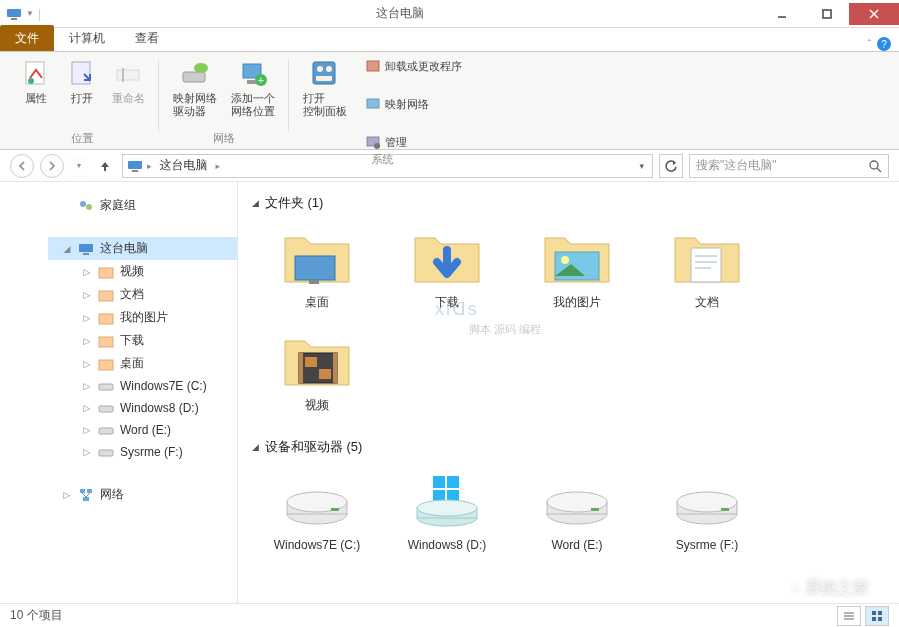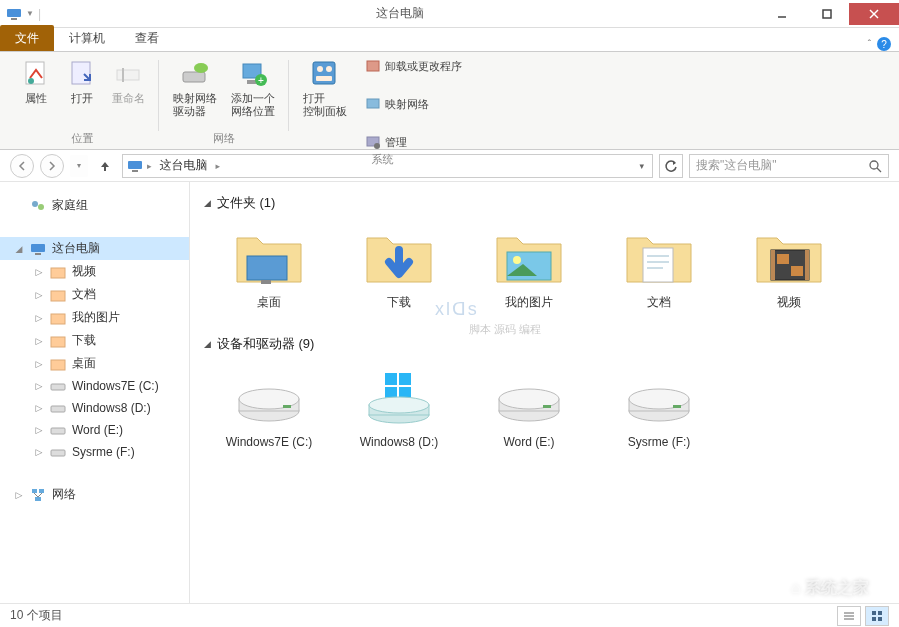--- a/index.html
+++ b/index.html
@@ -43,21 +43,21 @@
 .addrbar .aicon { width: 16px; height: 16px; }
 .addrbar .crumb { display: flex; align-items: center; gap: 4px; font-size: 12px; color: #333; padding: 0 4px; }
 .addrbar .spacer { flex: 1; }
 .addrbar .drop { color: #666; padding: 0 4px; }
 .refresh { width: 24px; height: 24px; border: 1px solid #ccc; display: flex; align-items: center; justify-content: center; color: #555; }
 .searchbox { width: 200px; height: 24px; border: 1px solid #ccc; background: #fff; display: flex; align-items: center; padding: 0 6px; color: #999; }
 .searchbox .stext { flex: 1; font-size: 12px; }
 .searchbox .sicon { color: #666; }
 
 
-.body { display: flex; height: calc(627px - 28px - 24px - 98px - 32px - 24px); }
+.body { display: flex; height: calc(627px - 28px - 24px - 98px - 32px - 24px); padding-left: 48px; }
 .sidebar { width: 190px; border-right: 1px solid #e5e5e5; padding: 12px 0; overflow: hidden; }
 .tree { display: flex; flex-direction: column; }
 .node { display: flex; align-items: center; gap: 6px; padding: 3px 0 3px 14px; font-size: 12px; color: #333; }
 .node .twisty { width: 10px; text-align: center; color: #888; font-size: 9px; }
 .node.indent1 { padding-left: 34px; }
 .node.selected { background: #cde8ff; }
 .node .nicon { width: 16px; height: 16px; display: inline-flex; align-items: center; justify-content: center; }
 .tree .gap { height: 20px; }
 
 
@@ -461,21 +461,21 @@
               <rect x="24" y="28" width="12" height="10" fill="#c84"></rect>
               <rect x="38" y="40" width="12" height="10" fill="#c84"></rect>
             </svg>
           </div>
         <div class="ilbl">视频</div>
       </div>
     </div>
 
     <div class="section-head">
       <span class="tri">◢</span>
-      <span>设备和驱动器 (9)</span>
+      <span>设备和驱动器 (5)</span>
     </div>
     <div class="grid">
       <div class="item">
         <div class="iicon">
             <svg width="72" height="56">
               <ellipse cx="36" cy="42" rx="30" ry="10" fill="#e8e8e8" stroke="#bbb"></ellipse>
               <rect x="6" y="30" width="60" height="12" fill="#e8e8e8" stroke="#bbb"></rect>
               <ellipse cx="36" cy="30" rx="30" ry="10" fill="#f5f5f5" stroke="#bbb"></ellipse>
               <rect x="50" y="36" width="8" height="3" fill="#6a6"></rect>
             </svg>

